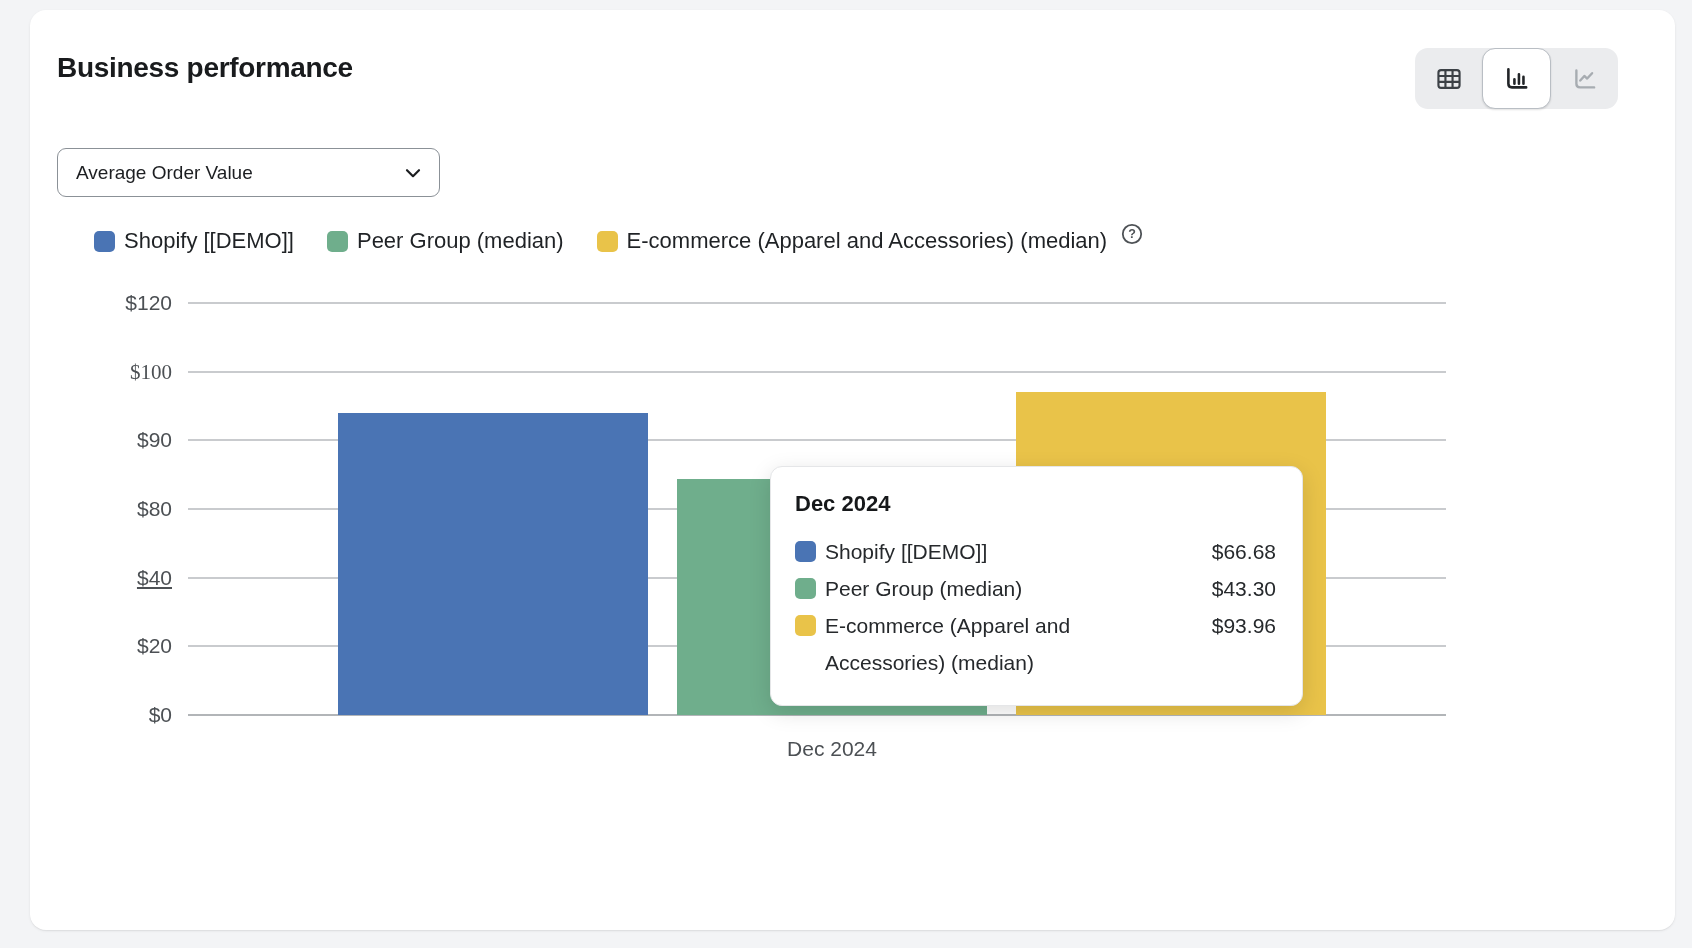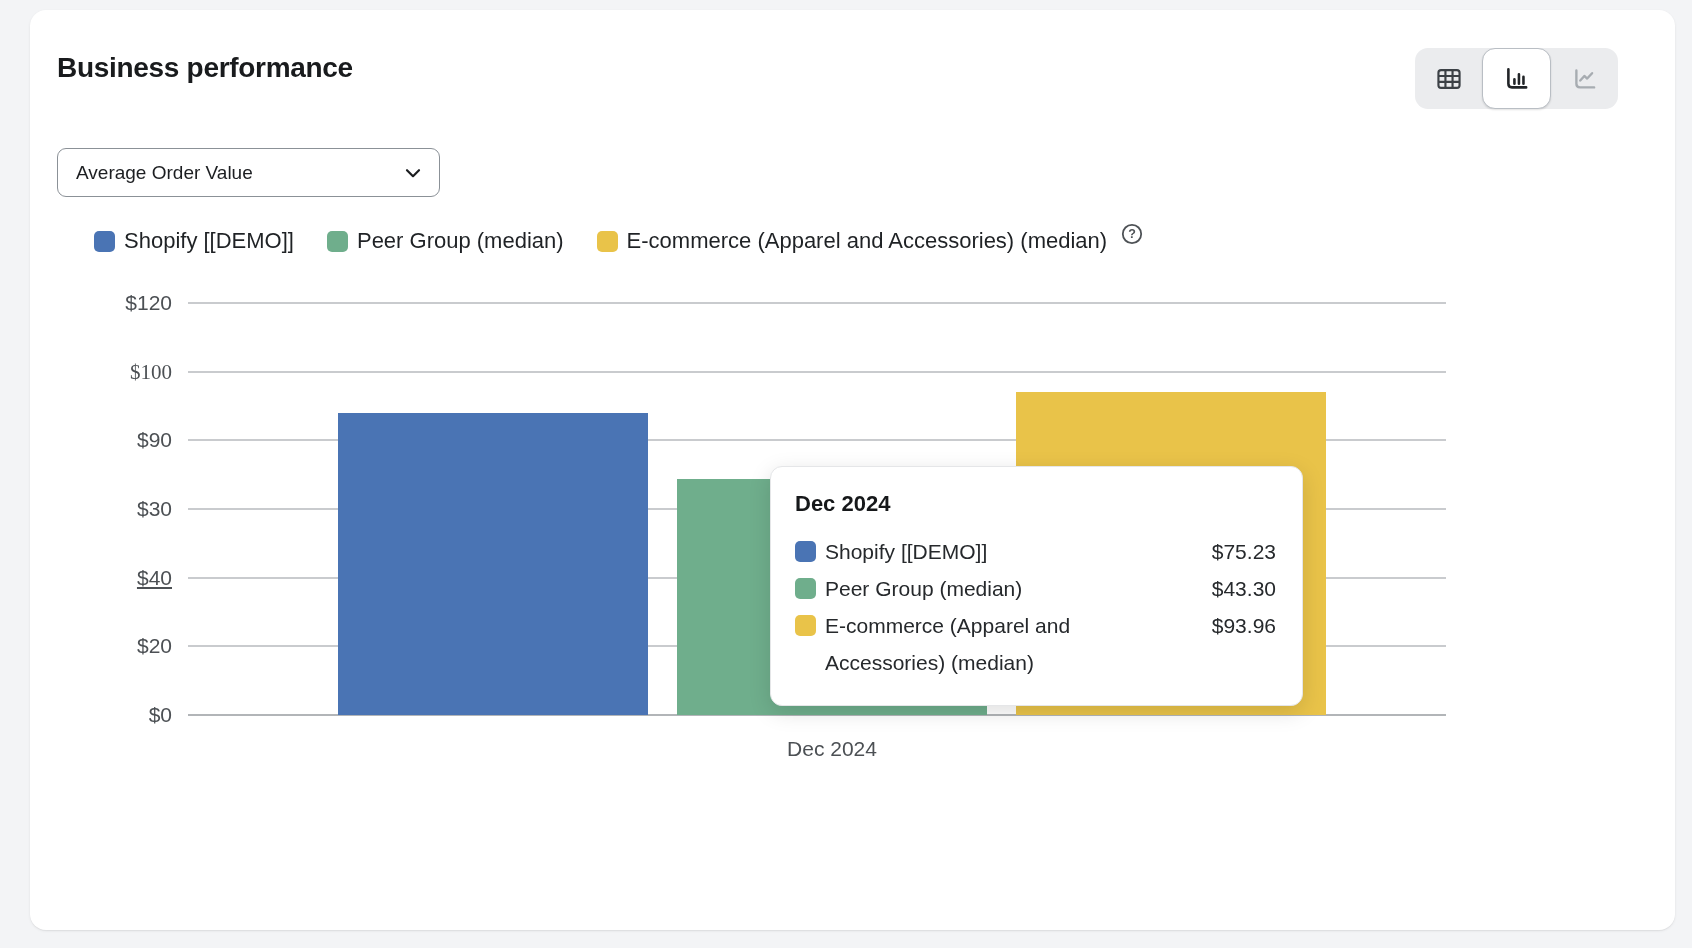--- a/index.html
+++ b/index.html
@@ -174,21 +174,21 @@
         </span>
       </button>
     </div>
   </div>
 
   <div class="chart">
     <div class="ylabels">
         <div class="ylabel" style="top: 0%;">$120</div>
         <div class="ylabel" style="top: 16.6667%; font-family: Liberation Serif, serif;">$100</div>
         <div class="ylabel" style="top: 33.3333%;">$90</div>
-        <div class="ylabel" style="top: 50%;">$30</div>
+        <div class="ylabel" style="top: 50%;">$80</div>
         <div class="ylabel" style="top: 66.6667%; text-decoration: underline;">$40</div>
         <div class="ylabel" style="top: 83.3333%;">$20</div>
         <div class="ylabel" style="top: 100%;">$0</div>
       </div>
     <div class="plot">
       <div>
           <div class="gridline" style="top: 0%;"></div>
           <div class="gridline" style="top: 16.6667%;"></div>
           <div class="gridline" style="top: 33.3333%;"></div>
           <div class="gridline" style="top: 50%;"></div>
@@ -203,21 +203,21 @@
         </div>
     </div>
     <div class="xlabel">Dec 2024</div>
   </div>
 
   <div class="tooltip">
     <div class="tooltip-title">Dec 2024</div>
     <div class="trow">
       <span class="swatch" style="background: rgb(74, 116, 180);"></span>
       <span class="tlabel">Shopify [[DEMO]]</span>
-      <span class="tvalue">$75.23</span>
+      <span class="tvalue">$66.68</span>
     </div>
     <div class="trow">
       <span class="swatch" style="background: rgb(111, 174, 140);"></span>
       <span class="tlabel">Peer Group (median)</span>
       <span class="tvalue">$43.30</span>
     </div>
     <div class="trow">
       <span class="swatch" style="background: rgb(233, 195, 73);"></span>
       <span class="tlabel">E-commerce (Apparel and Accessories) (median)</span>
       <span class="tvalue">$93.96</span>

